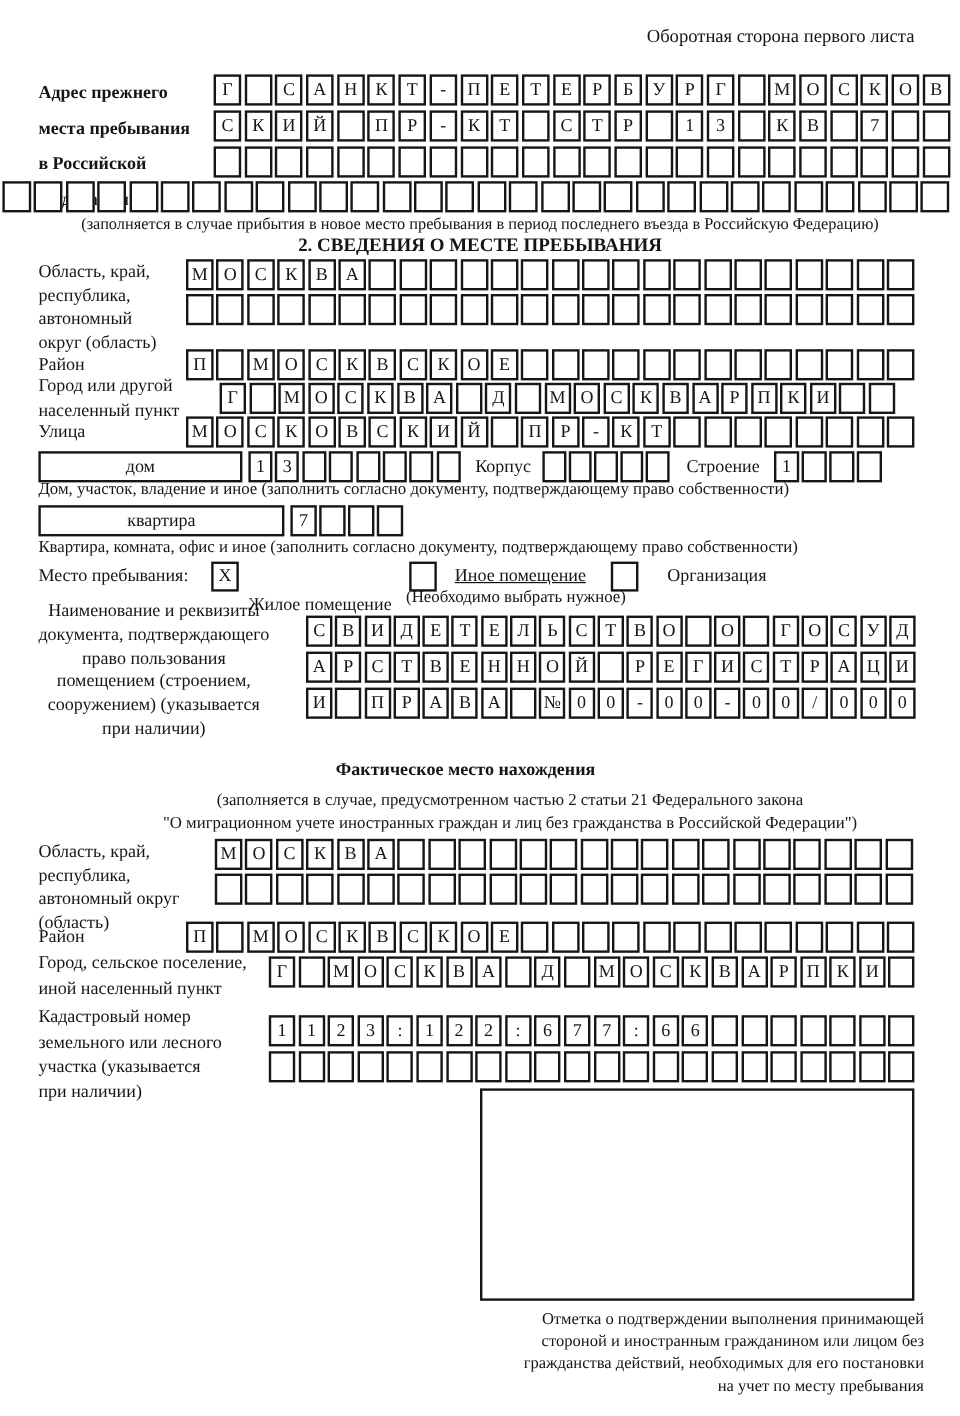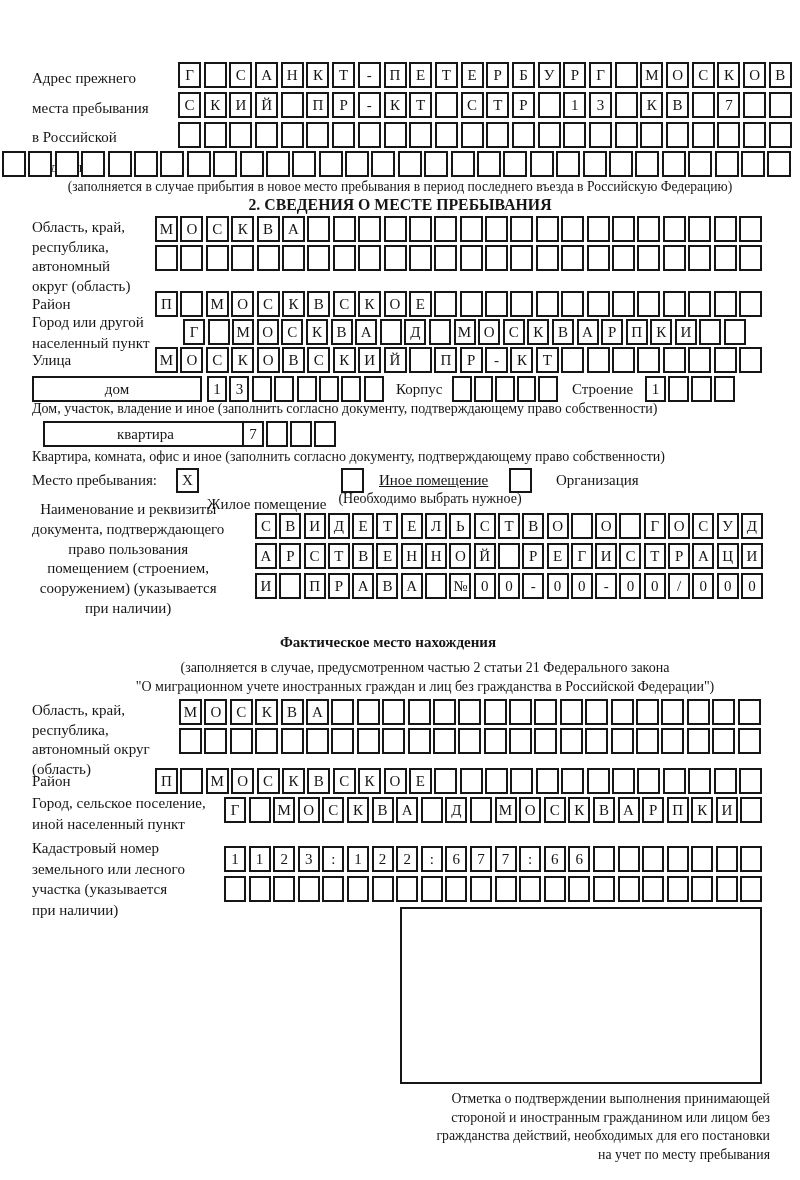--- a/index.html
+++ b/index.html
@@ -2,21 +2,21 @@
 <html><head>
 <meta charset="utf-8">
 <style>
   html,body{margin:0;padding:0;background:#fff;}
   .page{
     position:relative;width:800px;height:1180px;background:#fff;
     font-family:"Liberation Serif","DejaVu Serif",serif;color:#151515;overflow:hidden;
   }
   .back-note{position:absolute;top:22px;right:38px;font-size:15.5px;}
   .lbl{position:absolute;font-size:15px;line-height:19.5px;}
-  .lbl.wide{line-height:29.5px;}
+  .lbl.wide{line-height:29.5px;font-weight:bold;}
   .cellrow{position:absolute;display:flex;column-gap:var(--g,2.5px);}
   .cell{
     box-sizing:border-box;width:var(--cw,23px);height:26px;border:2px solid #161616;
     display:flex;align-items:center;justify-content:center;
     font-size:15px;line-height:1;background:#fff;flex:0 0 auto;
   }
   .caption{position:absolute;font-size:13.6px;}
   .center{left:0;width:800px;text-align:center;}
   .h1{position:absolute;left:0;width:800px;text-align:center;font-weight:bold;font-size:15.8px;}
   .h2{position:absolute;left:0;width:776px;text-align:center;font-weight:bold;font-size:15px;}
@@ -32,20 +32,21 @@
   .opt{position:absolute;font-size:15px;line-height:25px;}
   .stamp-box{position:absolute;left:400px;top:907px;width:362px;height:177px;border:2px solid #161616;box-sizing:border-box;background:#fff;}
   .stamp-caption{position:absolute;left:392px;top:1090px;width:378px;text-align:right;font-size:13.8px;line-height:18.5px;}
   .note-lines{position:absolute;left:0;width:800px;text-align:center;font-size:14px;line-height:19px;margin-left:25px;}
 </style>
 </head>
 <body>
 
 <div class="page">
 
+  <div class="back-note">Оборотная сторона первого листа</div>
 
   <div class="lbl wide" style="left:32px;top:64px;">
     <div>Адрес прежнего</div>
     <div>места пребывания</div>
     <div>в Российской</div>
     <div>Федерации</div>
   </div>
   <div class="cellrow" style="left:178px;top:62px;--cw:23px;--g:2.7px">
       <span class="cell">Г</span>
       <span class="cell"></span>
@@ -326,21 +327,21 @@
     </div>
   <div class="inline-label" style="left:572px;top:376px;">Строение</div>
   <div class="cellrow" style="left:645px;top:376px;--cw:21px;--g:2px">
       <span class="cell">1</span>
       <span class="cell"></span>
       <span class="cell"></span>
       <span class="cell"></span>
     </div>
   <div class="caption" style="left:32px;top:401px;font-size:14px;">Дом, участок, владение и иное (заполнить согласно документу, подтверждающему право собственности)</div>
 
-  <div class="field-box" style="left:32px;top:421px;width:205px;margin-left:11px;">квартира</div>
+  <div class="field-box" style="left:32px;top:421px;width:205px;">квартира</div>
   <div class="cellrow" style="left:242px;top:421px;--cw:22px;--g:2px">
       <span class="cell">7</span>
       <span class="cell"></span>
       <span class="cell"></span>
       <span class="cell"></span>
     </div>
   <div class="caption" style="left:32px;top:449px;font-size:14px;">Квартира, комната, офис и иное (заполнить согласно документу, подтверждающему право собственности)</div>
 
   <div class="opt" style="left:32px;top:468px;">Место пребывания:</div>
   <div class="checkbox" style="left:176px;top:468px;">X</div>

